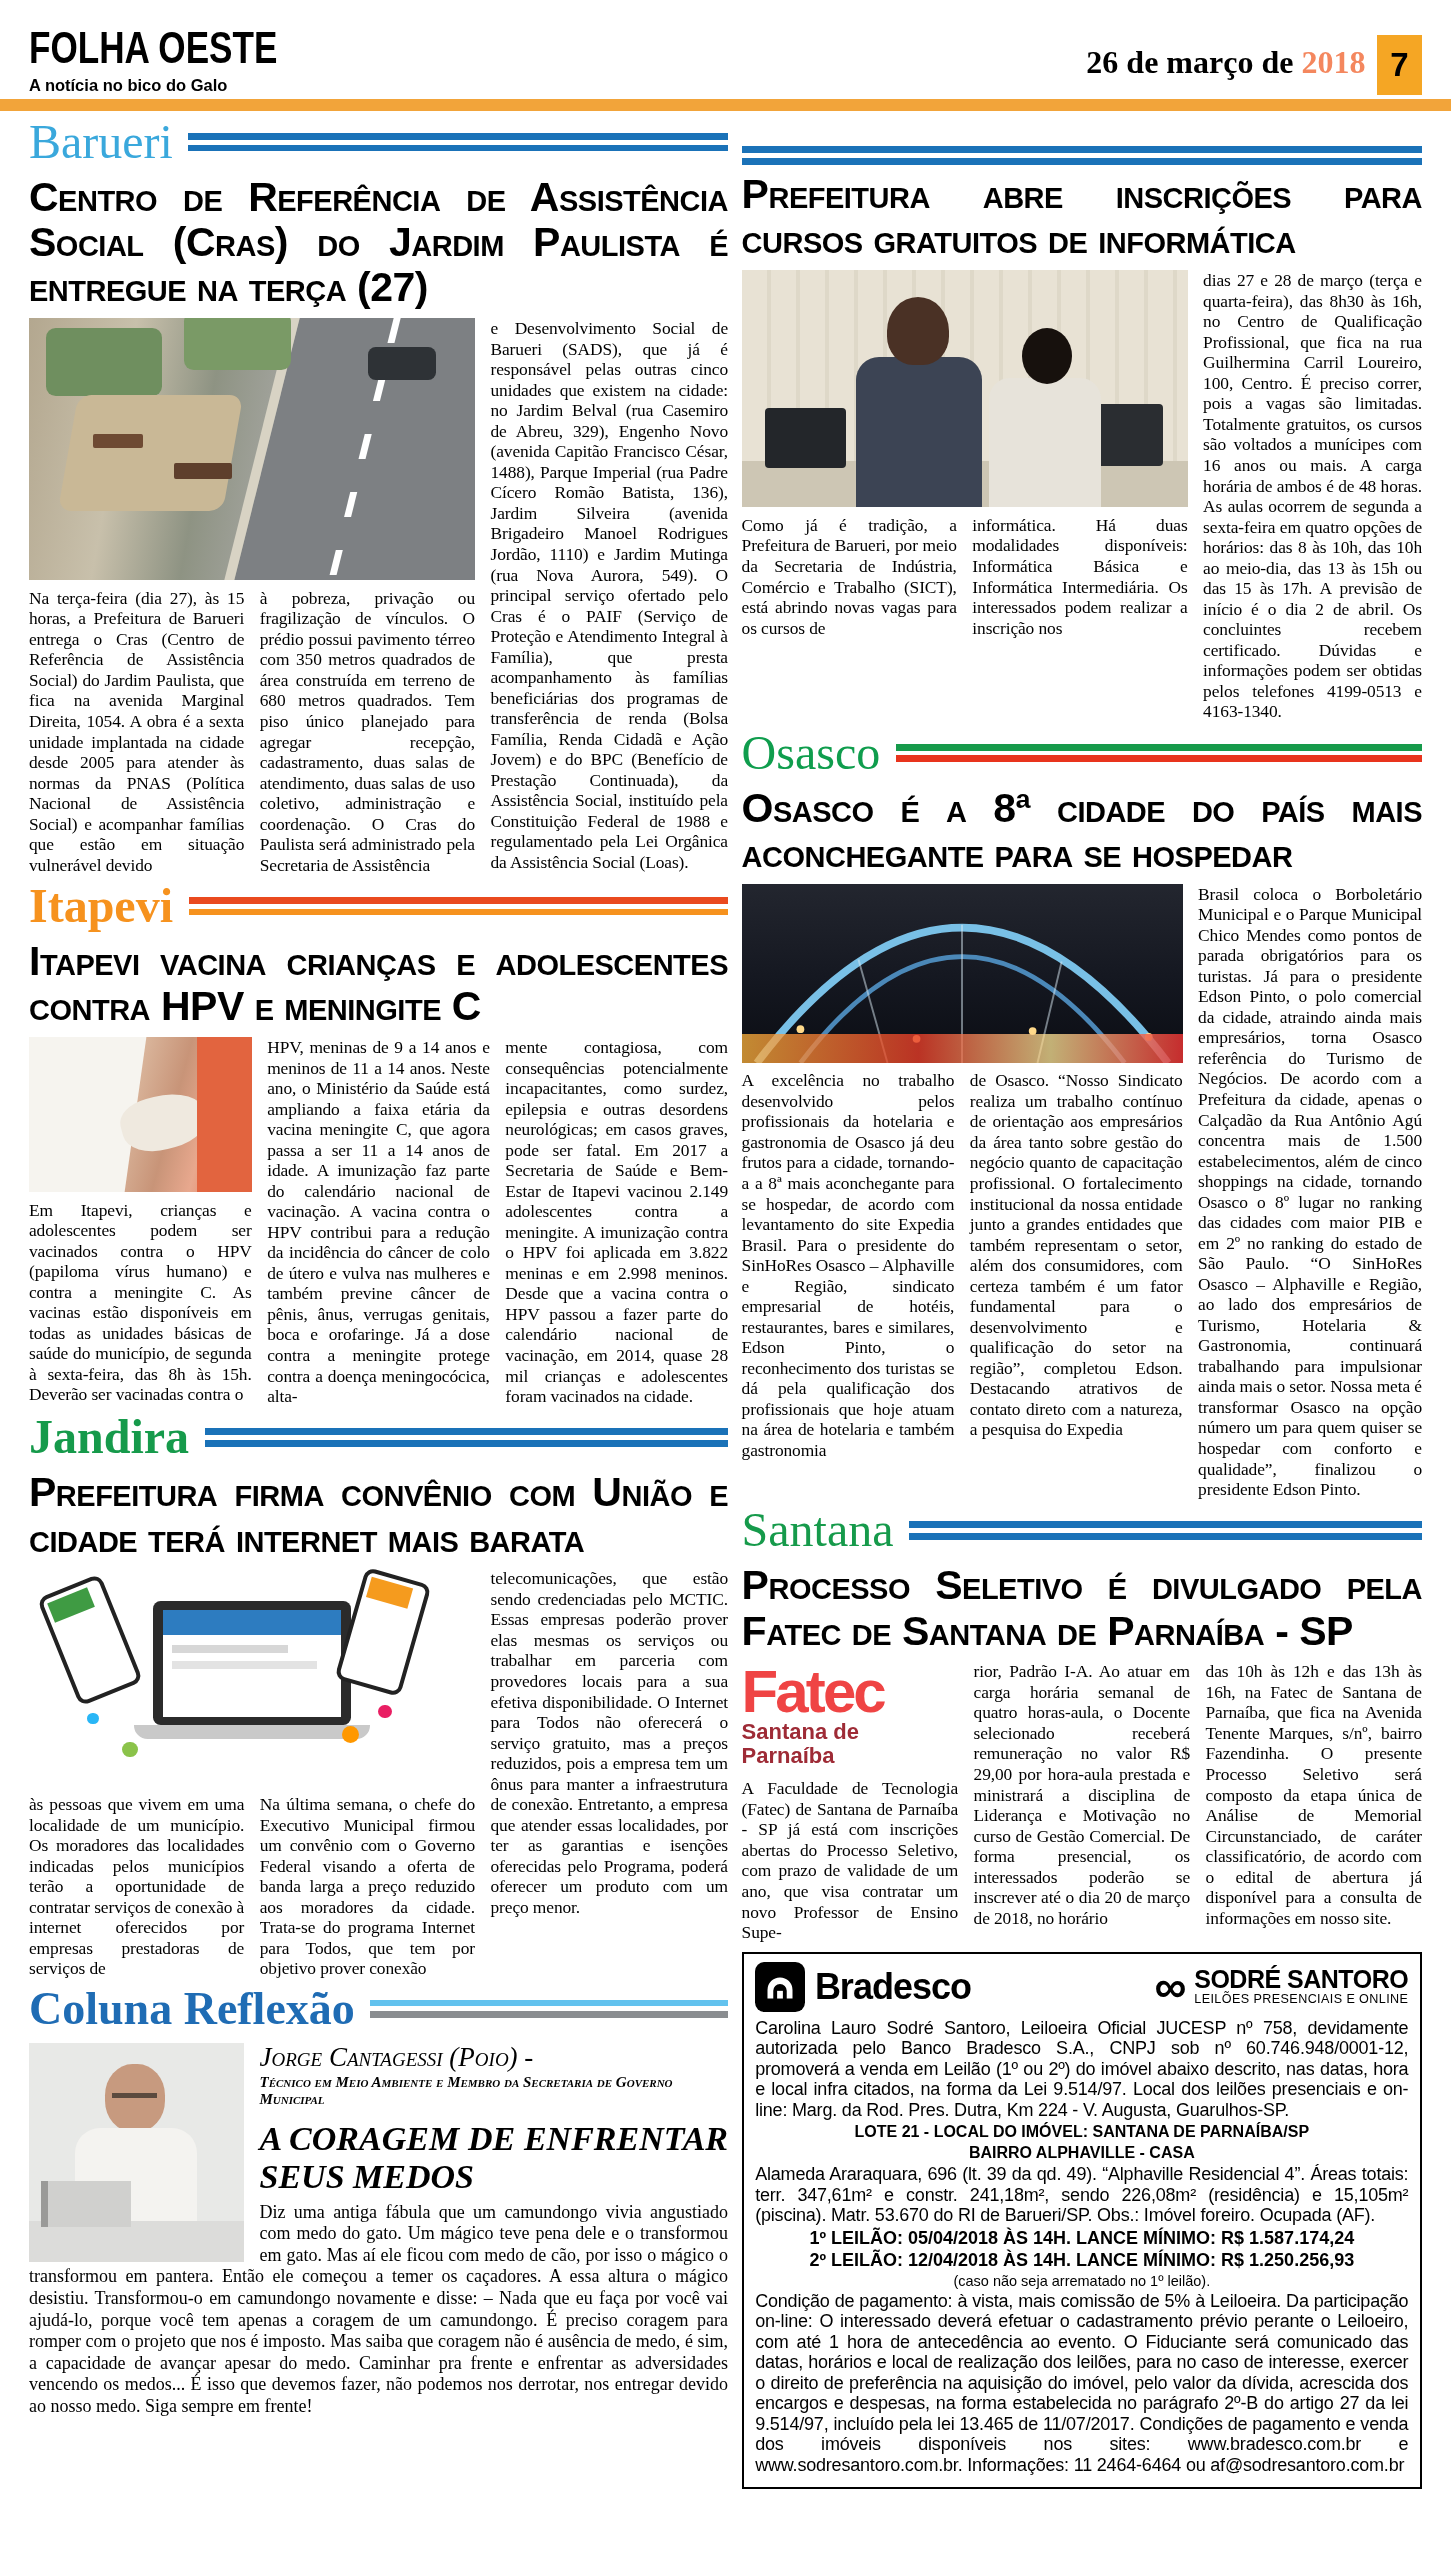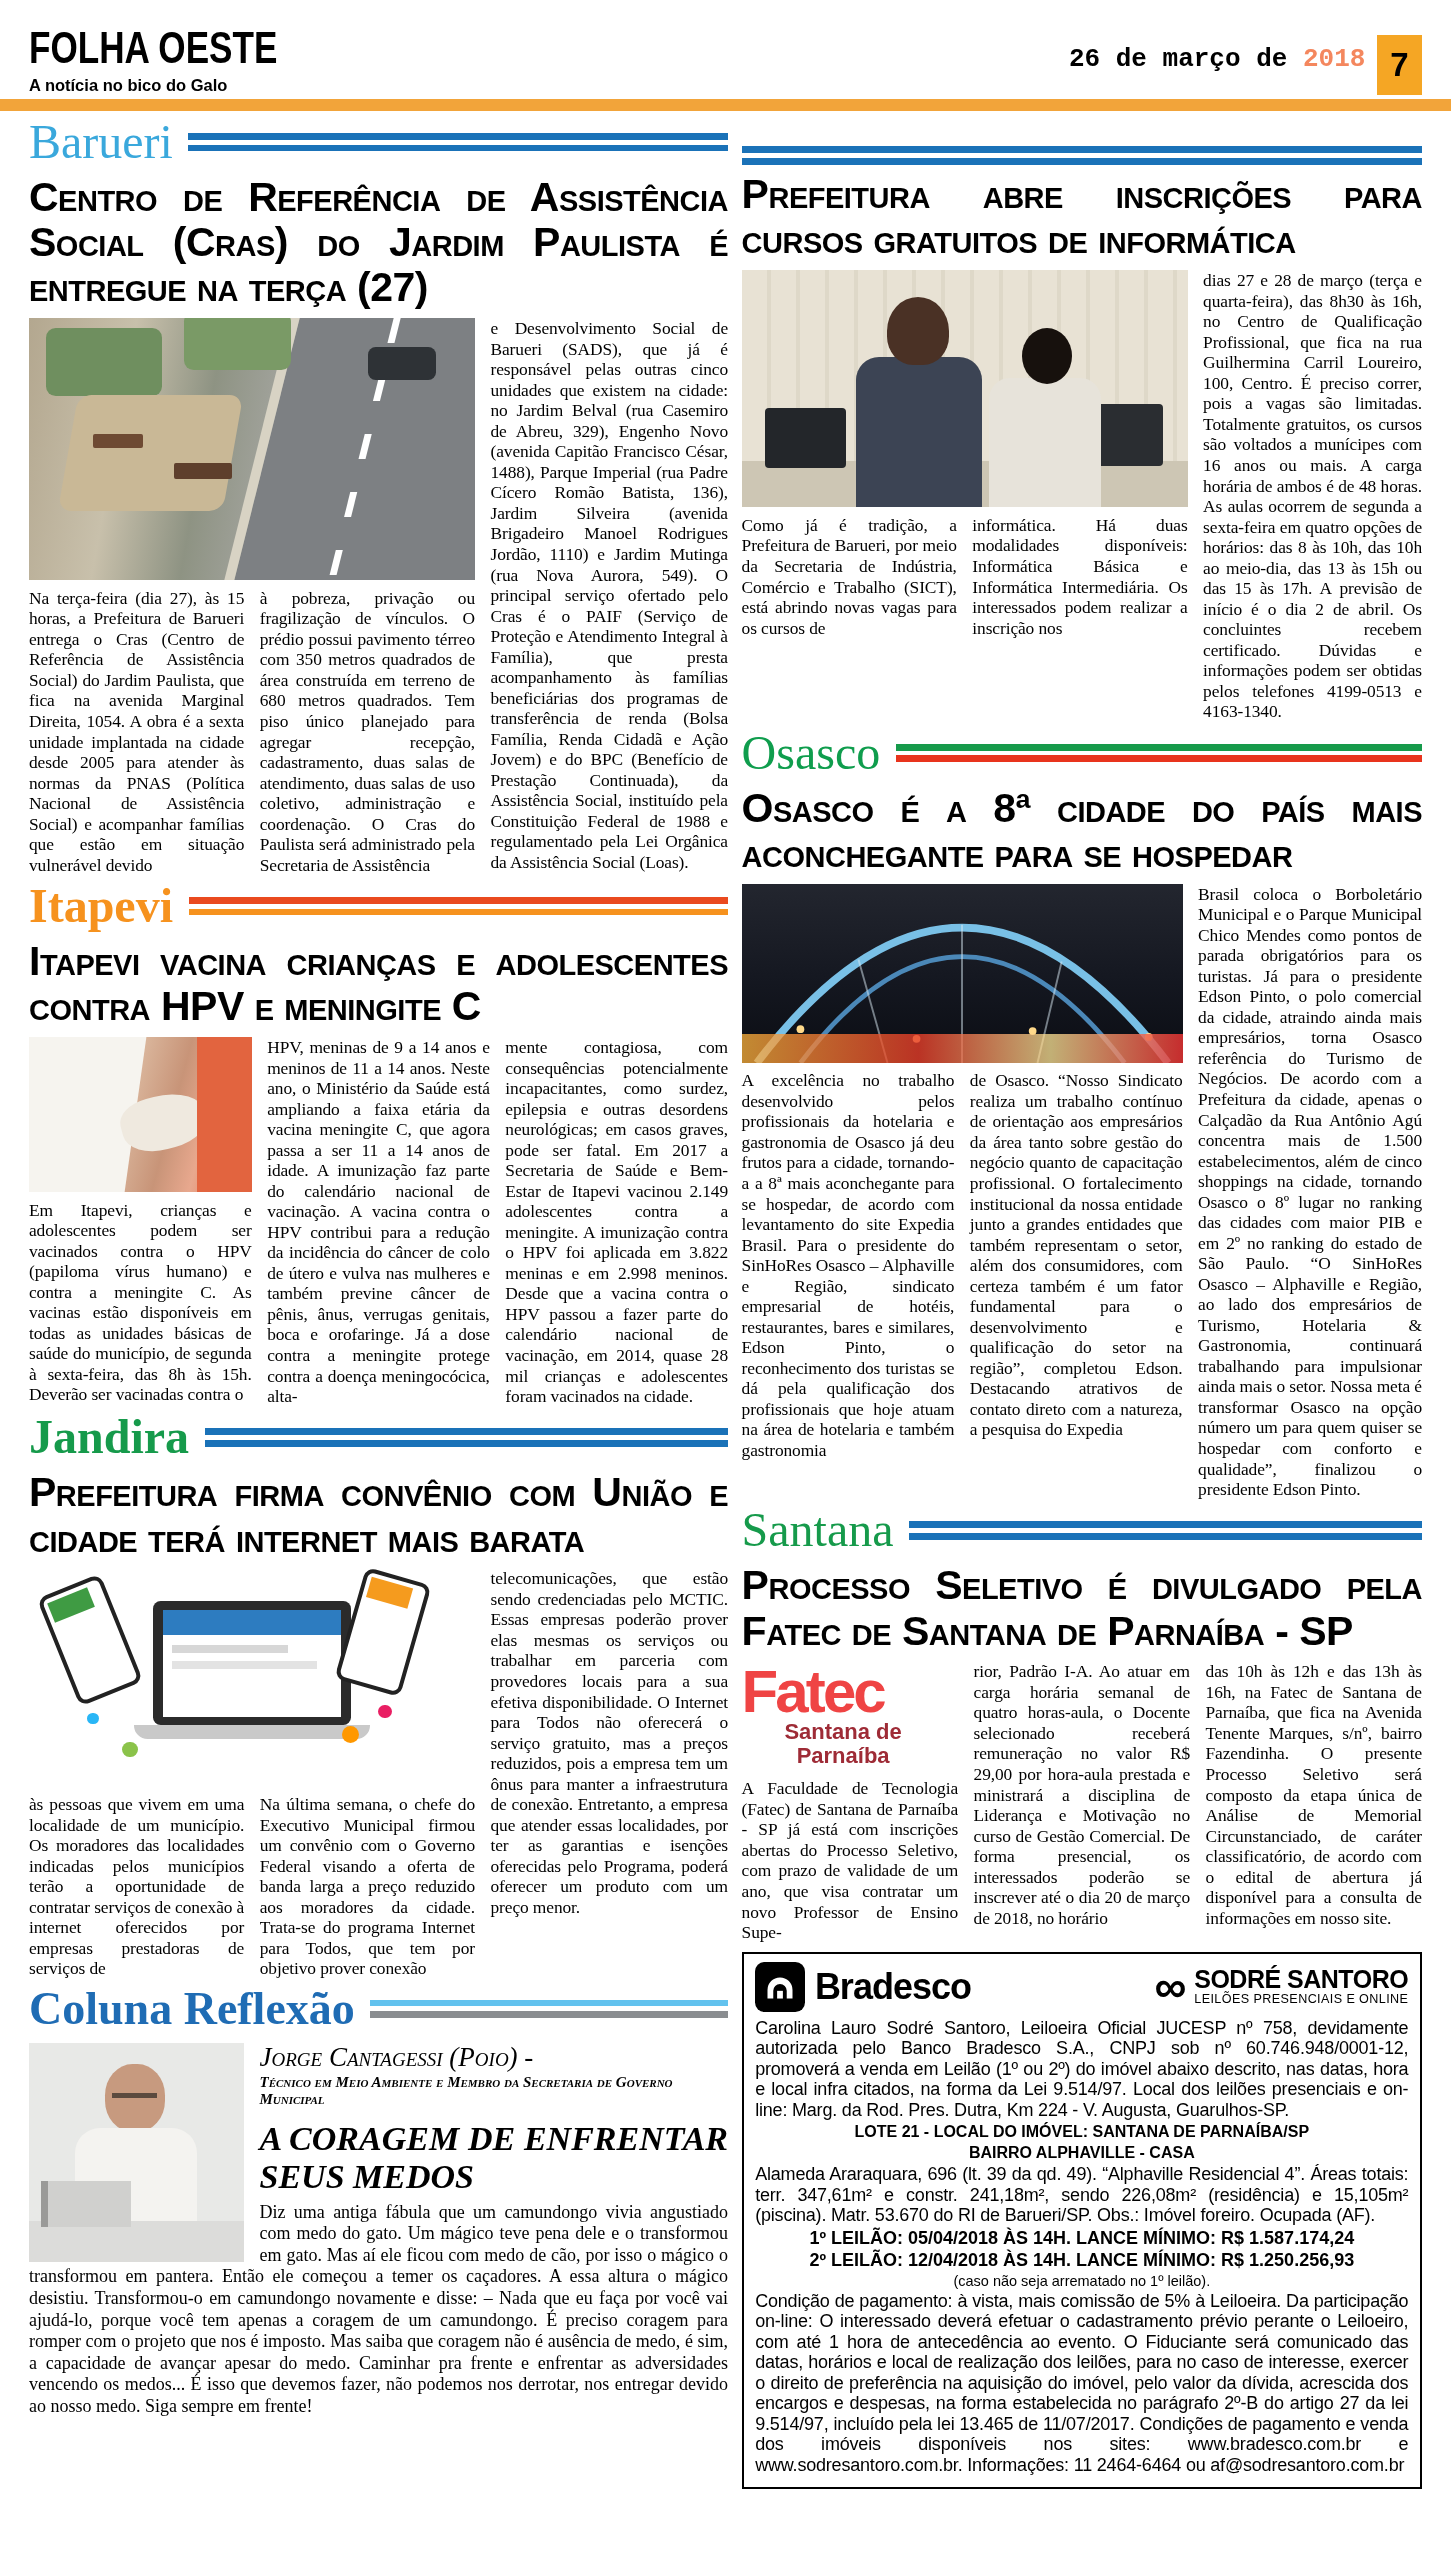--- a/index.html
+++ b/index.html
@@ -6,21 +6,21 @@
   body{width:1451px;height:2563px;overflow:hidden;color:#000;
        font-family:"Liberation Serif", serif;}
   .page{position:relative;width:1451px;height:2563px;}
 
   
   .masthead{display:flex;justify-content:space-between;align-items:center;padding:25px 29px 0 29px;}
   .mast-title{font-family:"Liberation Sans",sans-serif;font-weight:700;font-size:45px;line-height:1;
               letter-spacing:0;transform:scaleX(.78);transform-origin:left bottom;white-space:nowrap;}
   .mast-tagline{font-family:"Liberation Sans",sans-serif;font-weight:700;font-size:16.5px;margin-top:5.8px;}
   .mast-right{display:flex;align-items:flex-start;gap:11.6px;margin-top:9.7px;}
-  .mast-date{font-family:Liberation Mono, monospace;font-weight:700;font-size:26px;white-space:nowrap;margin-top:9.7px;}
+  .mast-date{font-family:Liberation Serif, serif;font-weight:700;font-size:32px;white-space:nowrap;margin-top:9.7px;}
   .mast-year{color:#f4875e;}
   .page-box{width:45px;height:60px;background:#f5a624;display:flex;align-items:center;justify-content:center;
             font-family:"Liberation Sans",sans-serif;font-weight:700;font-size:33px;}
   .mast-bar{height:12.6px;background:#f2a43a;margin-top:3.9px;}
 
   
   .content{display:flex;gap:13.6px;padding:0 29px;}
   .col-l{width:699px;flex:none;min-width:0;}
   .col-r{flex:1;min-width:0;}
 
@@ -114,21 +114,21 @@
   
   .coluna-art{overflow:hidden;}
   .byline-name{font-family:"Liberation Serif",serif;font-style:italic;font-variant:small-caps;font-size:27px;line-height:1.1;margin-top:5.8px;}
   .byline-role{font-family:"Liberation Serif",serif;font-style:italic;font-variant:small-caps;font-weight:700;font-size:15px;margin-top:1.9px;}
   .coluna-head{font-family:"Liberation Serif",serif;font-style:italic;font-weight:700;font-size:34px;line-height:1.12;text-align:justify;margin:11.6px 0 5.8px 0;padding-left:20px;}
   .coluna-body{font-size:18px;line-height:1.2;text-align:justify;margin:0;}
 
   
   .fatec-logo{margin:1.9px 0 9.7px 0;width:203px;}
   .fatec-main{font-family:"Liberation Sans",sans-serif;font-weight:700;font-size:60px;line-height:.95;color:#ef4444;letter-spacing:-2.9px;}
-  .fatec-sub{font-family:"Liberation Sans",sans-serif;font-weight:700;font-size:22px;line-height:1.1;color:#9e2b36;text-align:center;}
+  .fatec-sub{font-family:"Liberation Sans",sans-serif;font-weight:700;font-size:22px;line-height:1.1;color:#9e2b36;text-align:left;}
 
   
   .ad{border:2.9px solid #000;margin-top:9.7px;padding:7.7px 11.6px 9.7px 11.6px;font-family:"Liberation Sans",sans-serif;}
   .ad-head{display:flex;justify-content:space-between;align-items:center;margin-bottom:5.8px;}
   .brad{display:flex;align-items:center;gap:9.7px;}
   .brad-name{font-size:36px;font-weight:700;letter-spacing:-1px;}
   .sodre{display:flex;align-items:center;gap:7.7px;}
   .sodre-glyph{font-size:45px;font-weight:700;line-height:.7;}
   .sodre-name{font-weight:700;font-size:25px;letter-spacing:-0.5px;line-height:1;}
   .sodre-sub{font-size:12.6px;letter-spacing:0.4px;line-height:1.2;}

